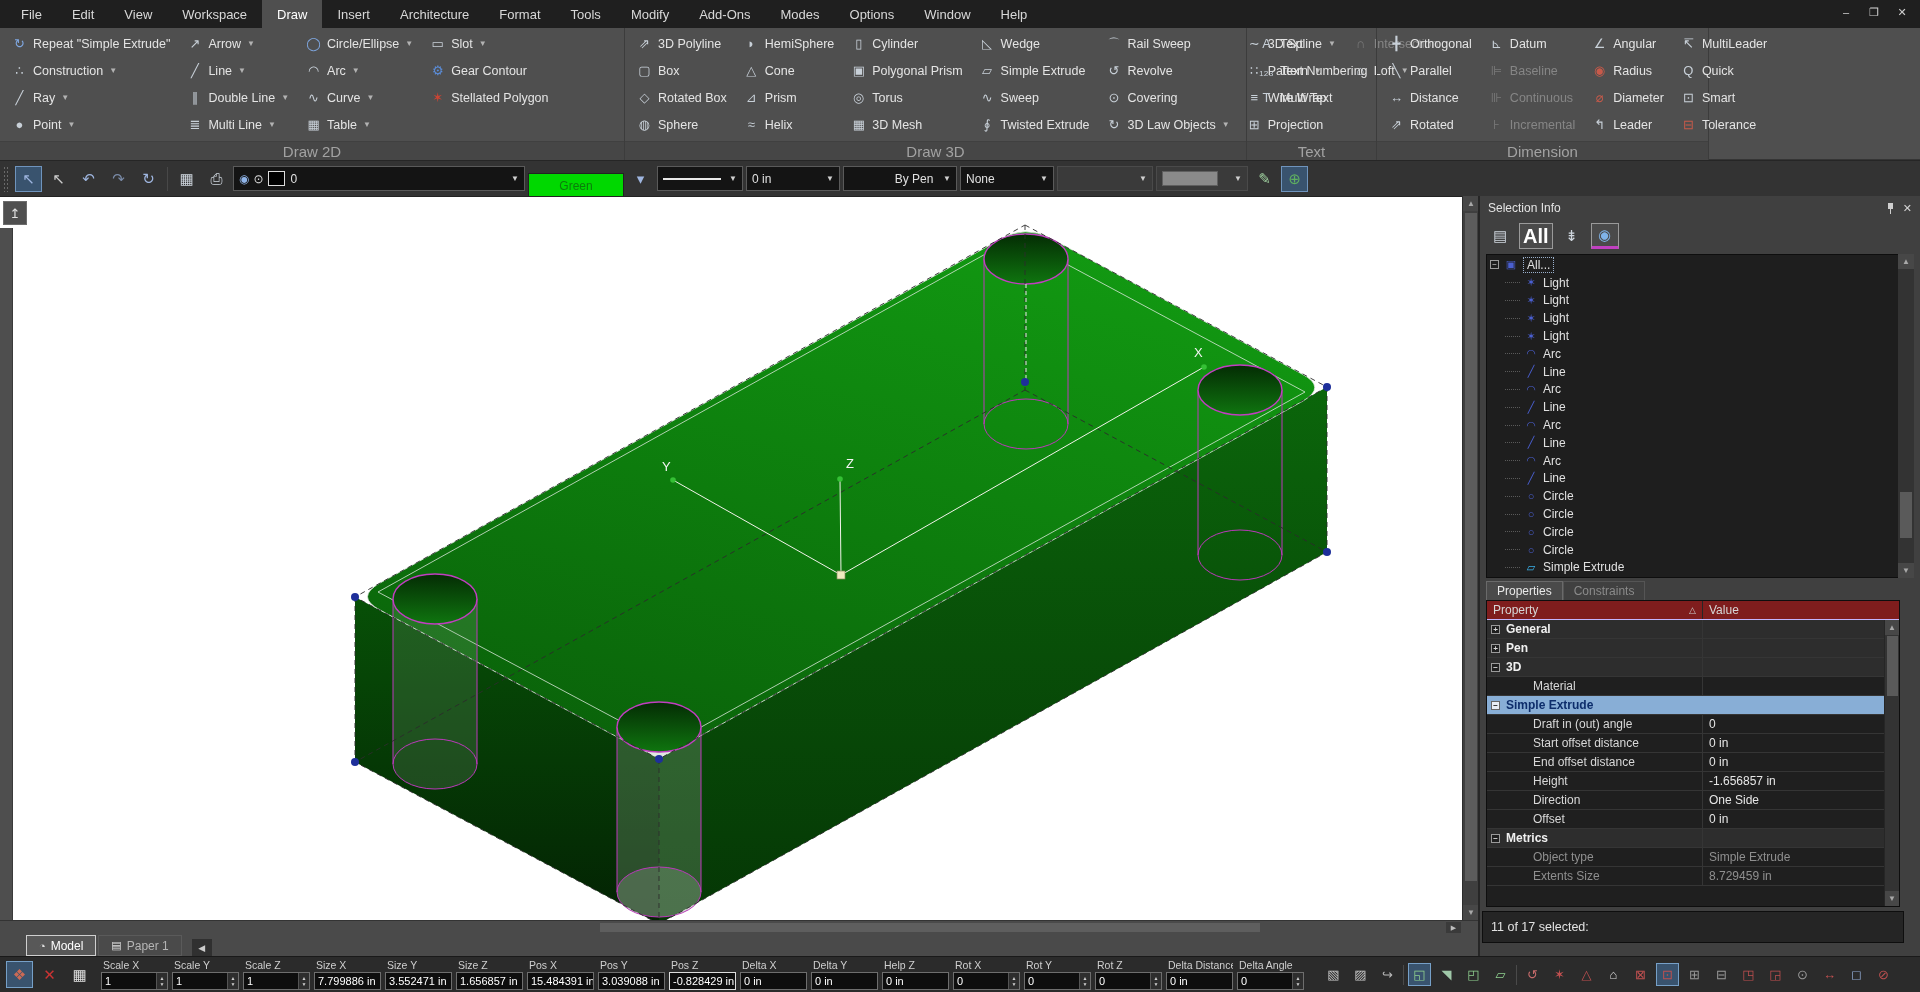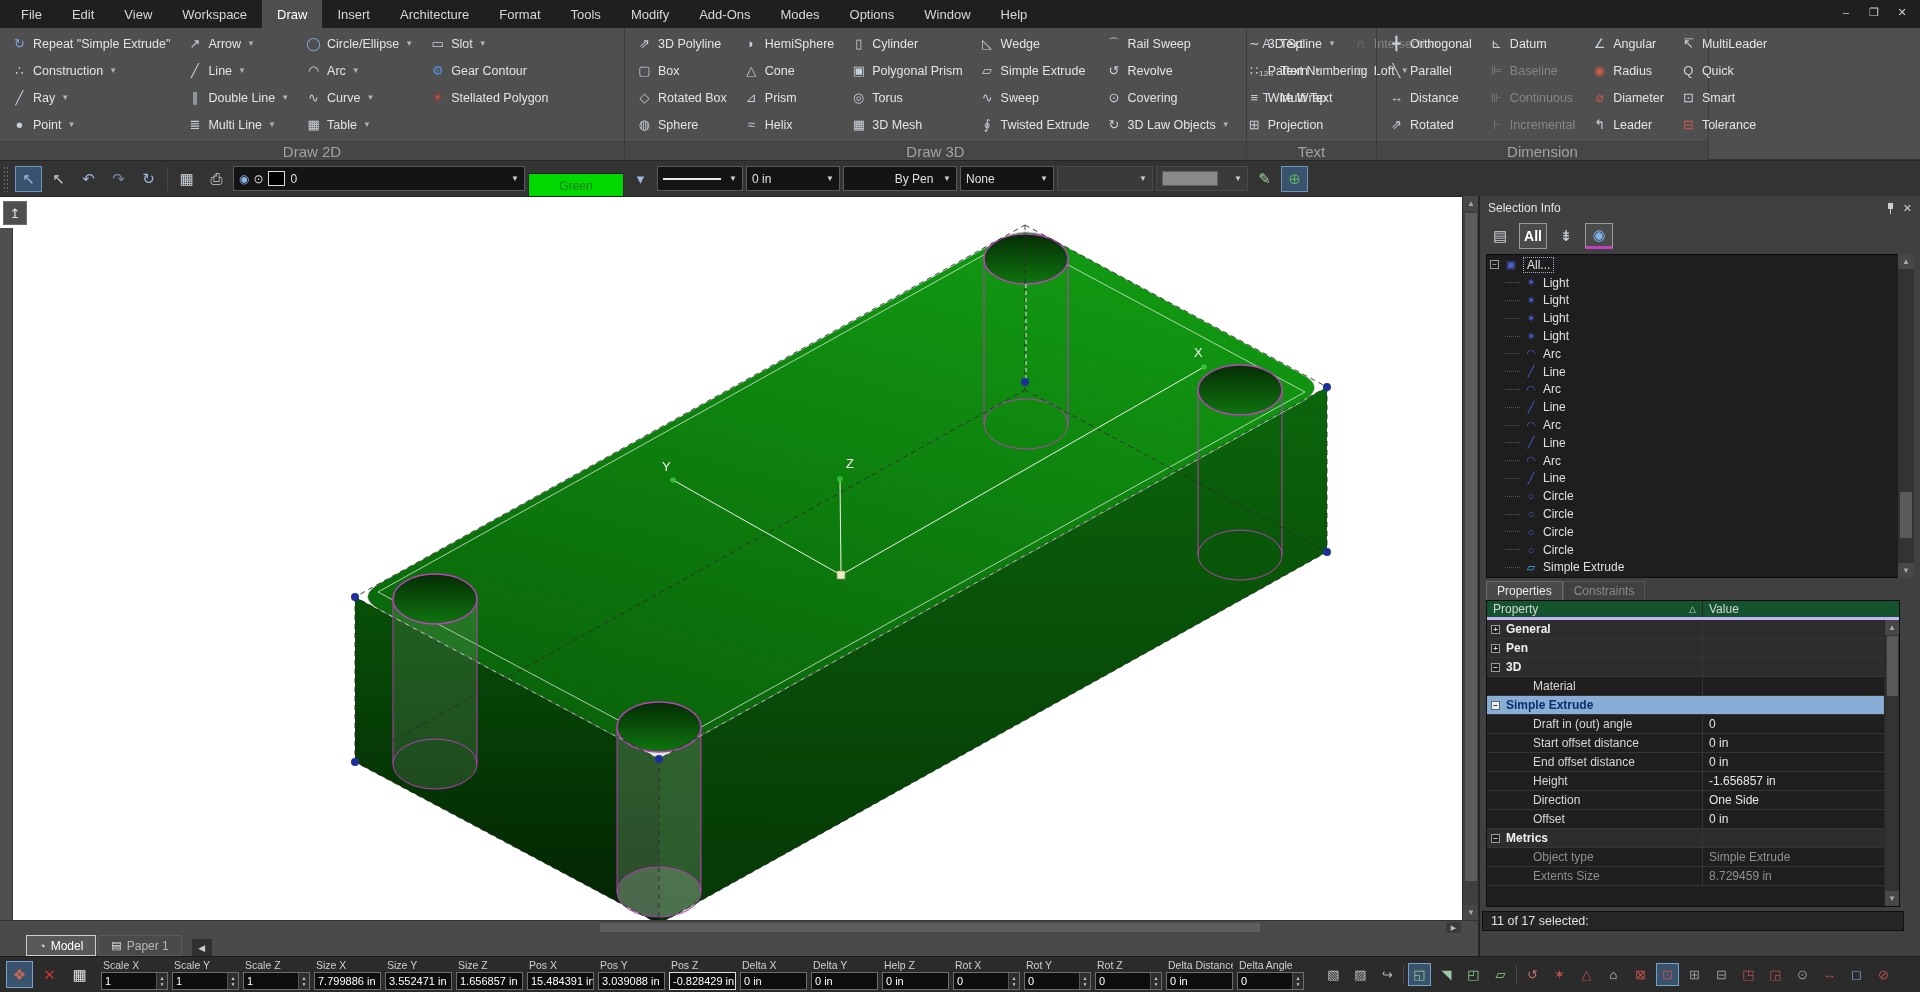--- a/index.html
+++ b/index.html
@@ -63,52 +63,52 @@
   #rpanel{left:1478px;top:196px;width:442px;height:760px;background:#404040;border-left:2px solid #262626}
   #rp-title{height:24px;display:flex;align-items:center;padding:0 8px;color:#e3e3e3;font-size:12px}
   #rp-title .sp{margin-left:auto;display:flex;gap:8px;align-items:center}
   .pin{width:10px;height:10px;position:relative}
   .pin::before{content:"";position:absolute;left:3px;top:0;width:5px;height:6px;background:#cfcfcf}
   .pin::after{content:"";position:absolute;left:5px;top:6px;width:1px;height:5px;background:#cfcfcf}
   .rp-x{color:#d5d5d5;font-size:11px}
   #rp-toolbar{height:32px;display:flex;align-items:center;gap:5px;padding:0 6px}
   .rp-btn{min-width:28px;height:26px;display:flex;align-items:center;justify-content:center;color:#cfd6de;font-size:15px;border:1px solid transparent;padding:0 3px}
   .rp-btn.active{border-color:#9a9a9a;background:#4a4a4a}
-  .rp-btn.all{font-weight:bold;color:#fff;font-size:14px}
+  .rp-btn.all{font-weight:bold;color:#fff;font-size:20px}
   .rp-btn.accent{border-bottom:3px solid #c040c0;color:#7fb3e8}
   #tree{position:absolute;left:6px;top:58px;width:414px;height:324px;background:#1e1e1e;border:1px solid #0e0e0e;overflow:hidden;padding-top:1px}
   .tree-row{height:17.8px;display:flex;align-items:center;font-size:12px;color:#e0e0e0;white-space:nowrap}
   .tree-row .exp{width:9px;height:9px;border:1px solid #9a9a9a;color:#d8d8d8;font-size:8px;line-height:7px;text-align:center;margin:0 4px 0 3px}
   .tree-row .guide{width:15px;border-bottom:1px dotted #5a5a5a;height:1px;margin:0 3px 0 18px}
   .tree-row .ticn{width:16px;text-align:center;color:#4a5fd0;font-size:11px;margin-right:4px}
   .tree-row .lbl.rootsel{border:1px dotted #9ab0cc;padding:0 3px}
   #tree-scroll{position:absolute;right:6px;top:58px;width:16px;height:324px;background:#333}
   #tree-thumb{position:absolute;left:2px;top:238px;width:12px;height:46px;background:#5a5a5a}
   #rp-tabs{position:absolute;left:6px;top:384px;display:flex;height:20px;align-items:flex-end}
   .rp-tab{padding:2px 10px;font-size:12px;color:#e8e8e8;background:#4a4a4a;border:1px solid #6a6a6a;border-bottom:none}
   .rp-tab.inactive{color:#8a8a8a;background:#404040;border-color:#555}
   #pgrid{position:absolute;left:6px;top:404px;width:414px;height:307px;background:#1f1f1f;border:1px solid #0e0e0e}
-  #pg-head{display:flex;height:19px;background:#14532d;border-bottom:3px solid #c4b5fd;color:#d6d6d6}
+  #pg-head{display:flex;height:19px;background:#7f1d1d;border-bottom:1px solid #c4b5fd;color:#d6d6d6}
   .pg-hcell{display:flex;align-items:center;padding:0 6px;font-size:12px}
   .pg-hc1{width:216px;border-right:1px solid #262626}
   .pg-hc1 .sort{margin-left:auto;font-size:9px;color:#c8c8c8}
   .pg-row{display:flex;height:19px;border-bottom:1px solid #353535;align-items:center}
   .pg-c1{width:216px;height:100%;display:flex;align-items:center;border-right:1px solid #353535;overflow:hidden;white-space:nowrap}
   .pg-c2{flex:1;height:100%;display:flex;align-items:center;padding-left:6px;color:#e6e6e6;overflow:hidden;white-space:nowrap;font-size:12px}
   .pg-row.cat{background:#2d2d2d}
   .pg-row.cat .pg-c1{font-weight:bold;color:#f0f0f0}
   .pg-row.cat.selected{background:#88aed6}
   .pg-row.cat.selected .pg-c1{color:#0d2d6b;border-right-color:transparent}
   .pg-exp{width:9px;height:9px;border:1px solid #9a9a9a;background:#1f1f1f;color:#d8d8d8;font-size:8px;line-height:7px;text-align:center;margin:0 6px 0 4px;flex:0 0 auto}
   .cat.selected .pg-exp{background:#e8eef6;color:#222;border-color:#666}
   .pg-item-lbl{padding-left:46px;color:#d8d8d8;font-size:12px}
   .pg-c2.grayed,.pg-c1.grayed .pg-item-lbl{color:#8f8f8f}
   #pg-scroll{position:absolute;right:0;top:19px;width:15px;bottom:0;background:#333;border-left:1px solid #262626}
   #pg-thumb{position:absolute;left:2px;top:16px;width:11px;height:60px;background:#5a5a5a}
-  #rp-status{position:absolute;left:2px;top:715px;width:422px;height:20px;background:#252525;border:1px solid #0e0e0e;display:flex;align-items:center;padding:0 8px;font-size:12.5px;color:#e2e2e2}
+  #rp-status{position:absolute;left:2px;top:715px;width:422px;height:32px;background:#252525;border:1px solid #0e0e0e;display:flex;align-items:center;padding:0 8px;font-size:12.5px;color:#e2e2e2}
 
   
   #statusbar{left:0;top:956px;width:1920px;height:36px;background:#2b2b2b;border-top:1px solid #1a1a1a;display:flex;align-items:center}
   #sb-icons{display:flex;gap:3px;margin:0 8px 0 6px}
   .sb-ic{width:27px;height:27px;display:flex;align-items:center;justify-content:center;font-size:15px;border:1px solid transparent}
   .sb-ic.active{background:#39536e;border-color:#76a0c8}
   #sb-fields{display:flex}
   .fld{width:71px;flex:0 0 auto;padding-right:4px}
   .fld .flabel{height:13px;font-size:10.5px;color:#cfcfcf;white-space:nowrap;overflow:hidden;padding-left:2px}
   .fld .fbox{height:18px;background:#0e0e0e;border:1px solid #6e6e6e;color:#fff;font-size:11px;display:flex;align-items:center;overflow:hidden}

